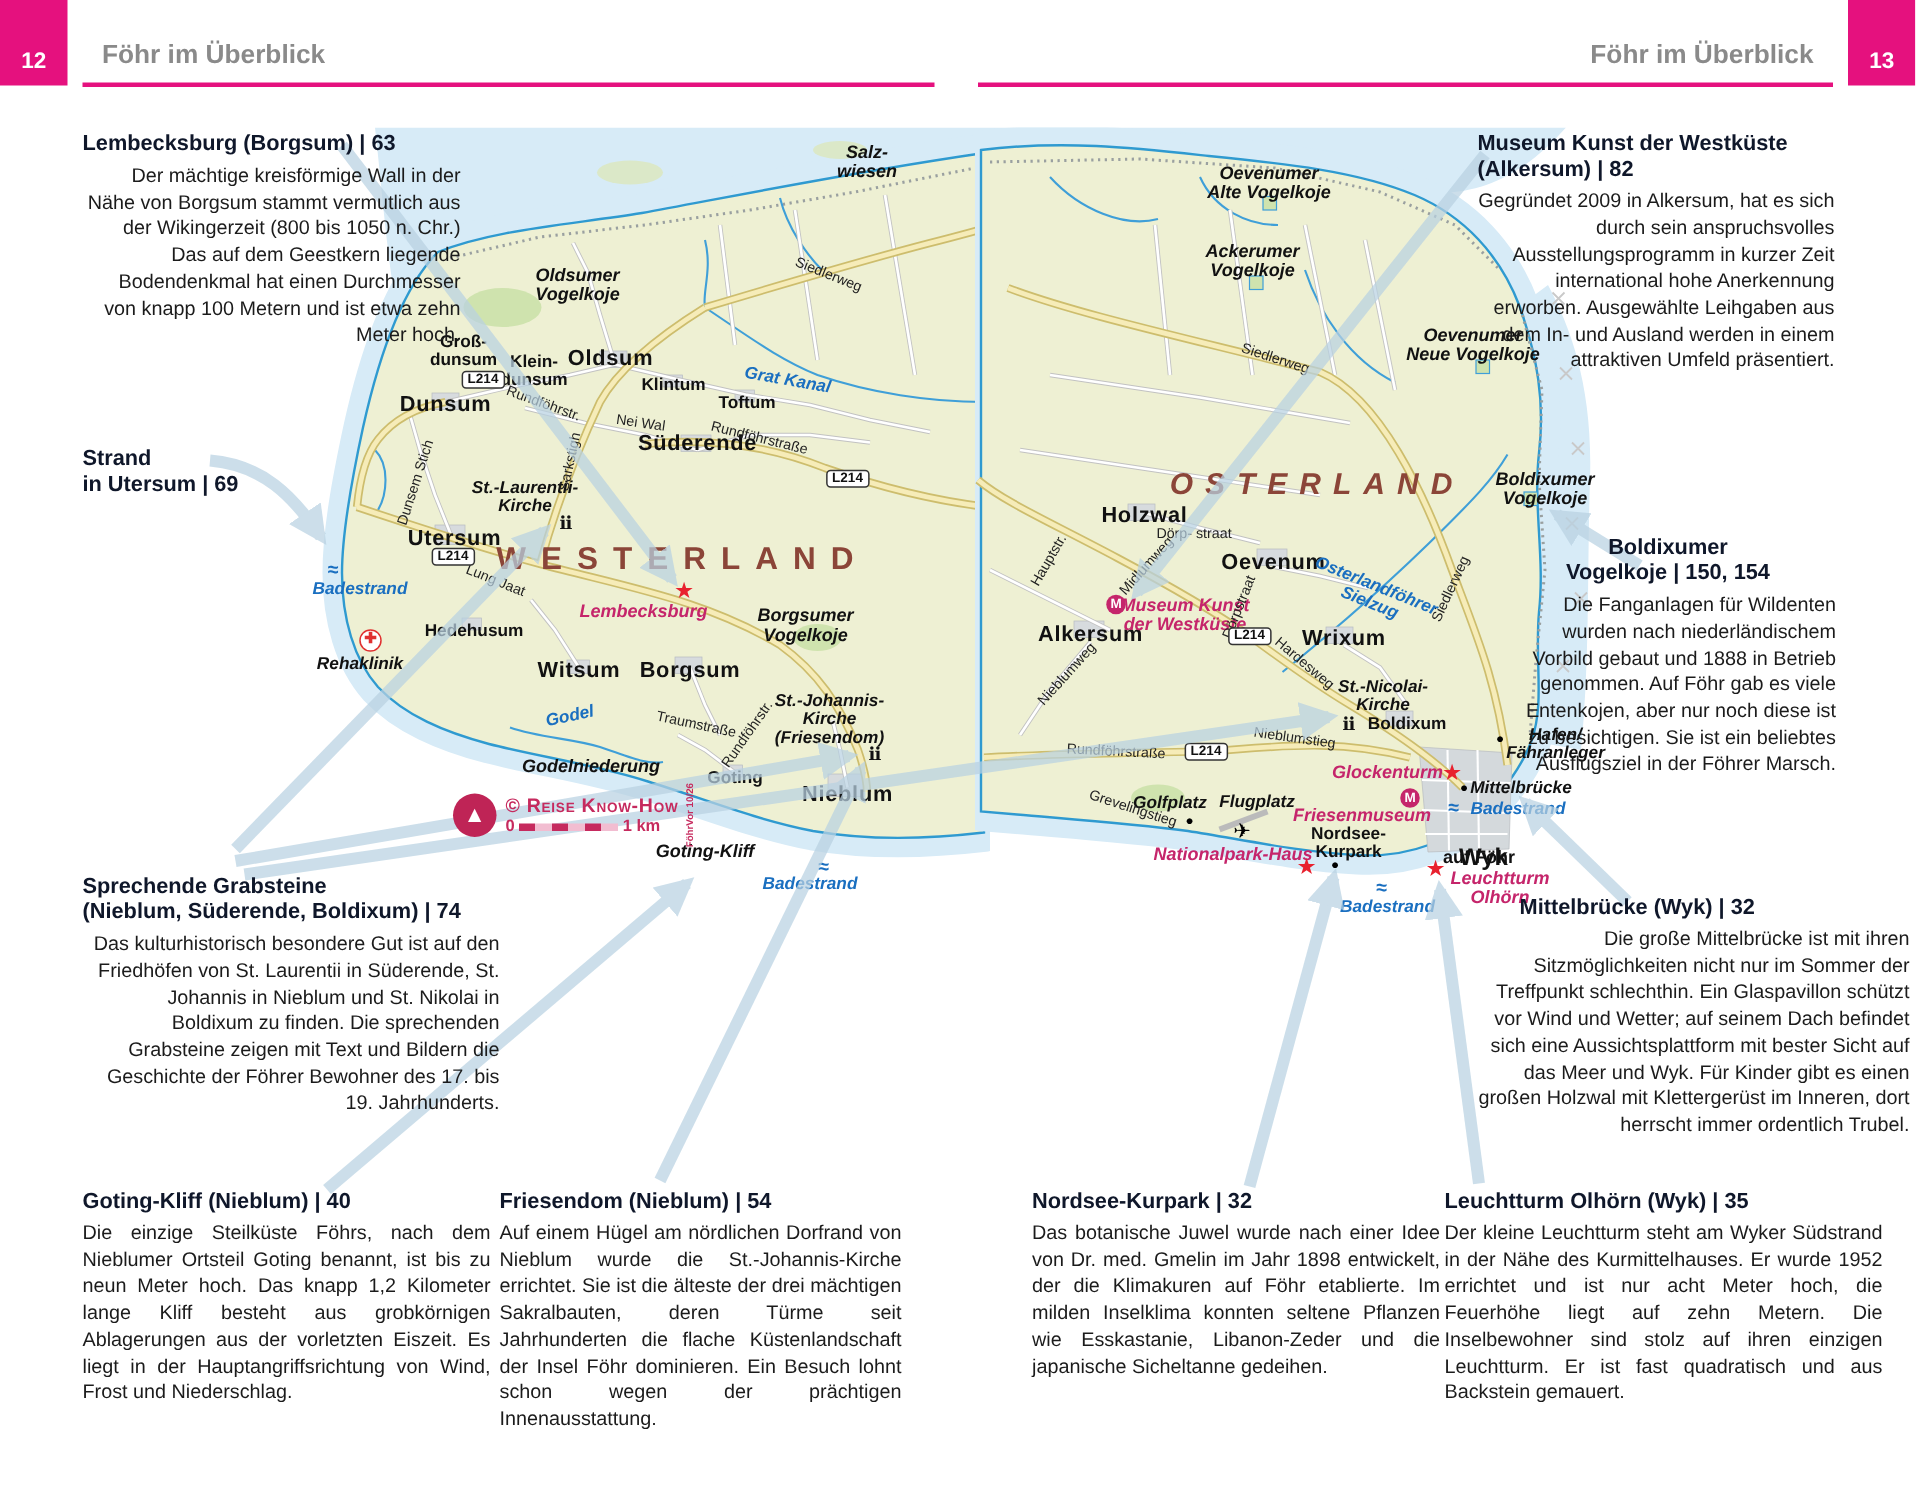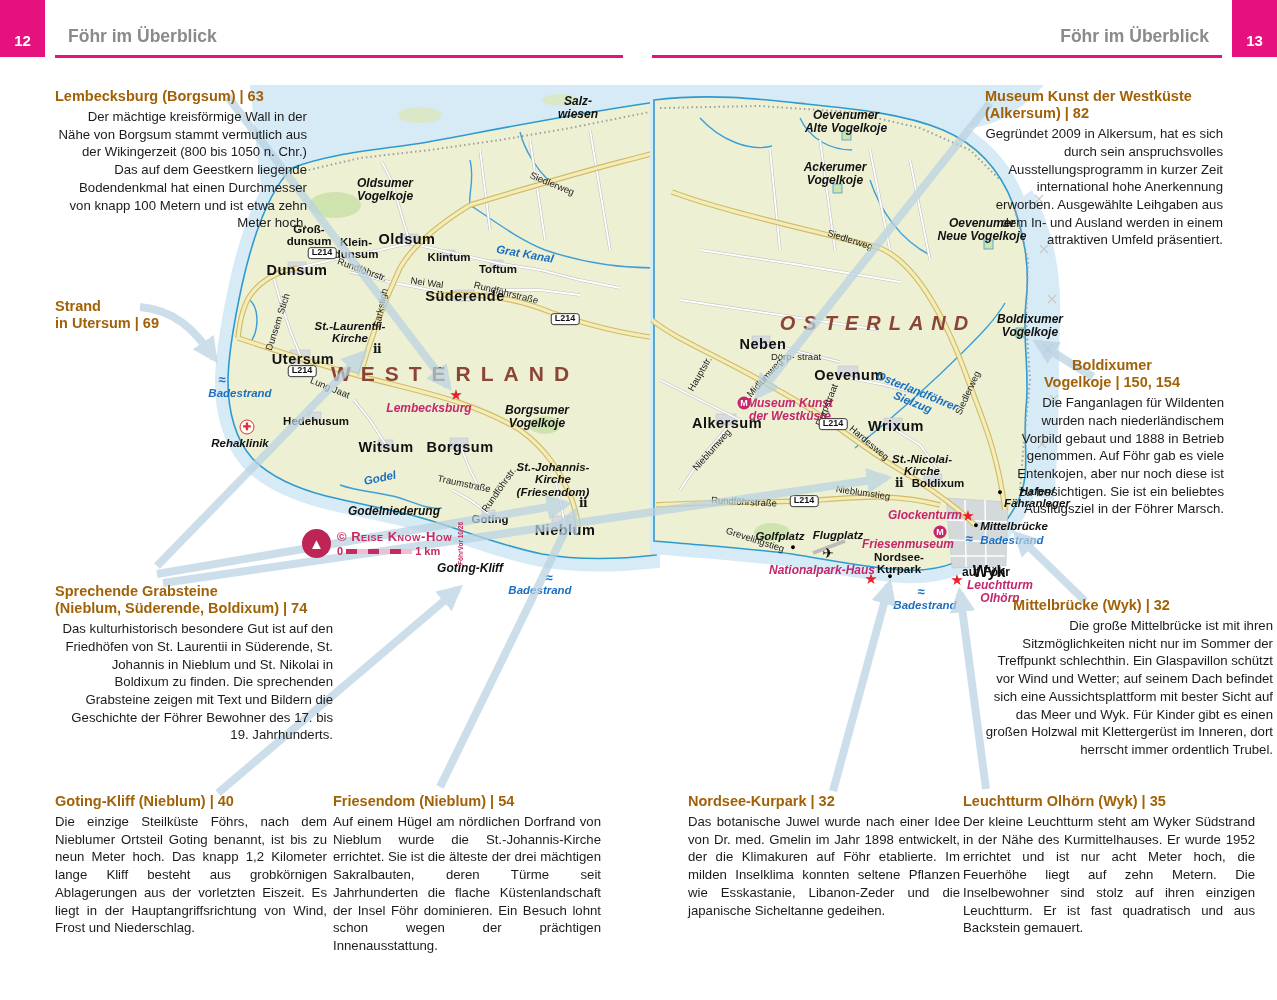--- a/index.html
+++ b/index.html
@@ -5,21 +5,21 @@
   html,body{margin:0;padding:0;background:#fff;}
   .page{position:relative;width:1277px;height:1000px;background:#fff;overflow:hidden;
         font-family:"Liberation Sans",sans-serif;}
   
   .pagenum{position:absolute;top:0;width:45px;height:57px;background:#e5117e;z-index:6;
            color:#fff;font-weight:bold;font-size:15px;display:flex;align-items:flex-end;justify-content:center;padding-bottom:8px;box-sizing:border-box;}
   .htitle{position:absolute;top:26px;font-size:17.5px;font-weight:bold;color:#8a8a8a;z-index:6;}
   .hline{position:absolute;top:55px;height:2.5px;background:#e5117e;z-index:6;}
   
   .ann{position:absolute;z-index:4;}
-  .ann h3{margin:0 0 3px 0;font-size:14.5px;line-height:1.18;color:#a16207;white-space:pre-line;}
+  .ann h3{margin:0 0 3px 0;font-size:14.5px;line-height:1.18;color:#0f172a;white-space:pre-line;}
   .ann p{margin:0;font-size:13.2px;line-height:1.34;color:#1b1b1b;}
   .al p{text-align:right;}
   .aj p{text-align:justify;}
   .ar p{text-align:right;}
   .tc h3{text-align:center;}
   
   svg.map{position:absolute;z-index:1;}
   #arrows{position:absolute;left:0;top:0;z-index:3;pointer-events:none;}
   #map-labels{position:absolute;left:0;top:0;width:1277px;height:1000px;z-index:2;pointer-events:none;}
   .ml{position:absolute;transform:translate(-50%,-50%);white-space:pre-line;text-align:center;line-height:1.08;color:#111;}
@@ -282,21 +282,21 @@
       <span class="ml badge" style="left: 565px; top: 319px; transform: translate(-50%, -50%);">L214</span>
       <span class="ml nature" style="left: 846px; top: 122px; transform: translate(-50%, -50%);">Oevenumer
 Alte Vogelkoje</span>
       <span class="ml nature" style="left: 835px; top: 174px; transform: translate(-50%, -50%);">Ackerumer
 Vogelkoje</span>
       <span class="ml nature" style="left: 982px; top: 230px; transform: translate(-50%, -50%);">Oevenumer
 Neue Vogelkoje</span>
       <span class="ml regionI" style="left: 878px; top: 324px; transform: translate(-50%, -50%);">OSTERLAND</span>
       <span class="ml nature" style="left: 1030px; top: 326px; transform: translate(-50%, -50%);">Boldixumer
 Vogelkoje</span>
-      <span class="ml townL" style="left: 763px; top: 345px; transform: translate(-50%, -50%);">Neben</span>
+      <span class="ml townL" style="left: 763px; top: 345px; transform: translate(-50%, -50%);">Holzwal</span>
       <span class="ml road" style="left: 796px; top: 357px; transform: translate(-50%, -50%);">Dörp-
 straat</span>
       <span class="ml townL" style="left: 849px; top: 376px; transform: translate(-50%, -50%);">Oevenum</span>
       <span class="ml water" style="left: 915px; top: 397px; transform: translate(-50%, -50%) rotate(22deg);">Osterlandföhrer
 Sielzug</span>
       <span class="ml townL" style="left: 727px; top: 424px; transform: translate(-50%, -50%);">Alkersum</span>
       <span class="ml poi" style="left: 790px; top: 410px; transform: translate(-50%, -50%);">Museum Kunst
 der Westküste</span>
       <span class="ml msum" style="left: 744px; top: 403px; transform: translate(-50%, -50%);">M</span>
       <span class="ml townL" style="left: 896px; top: 427px; transform: translate(-50%, -50%);">Wrixum</span>

